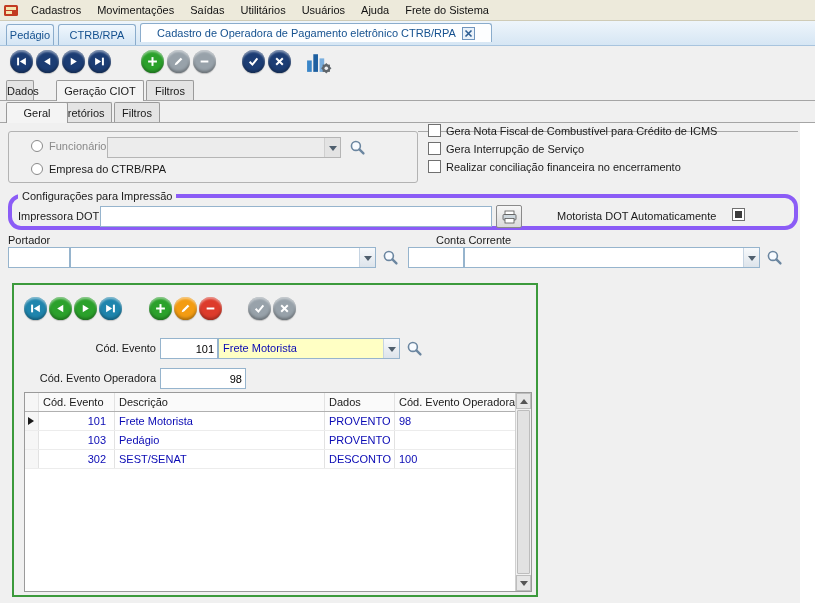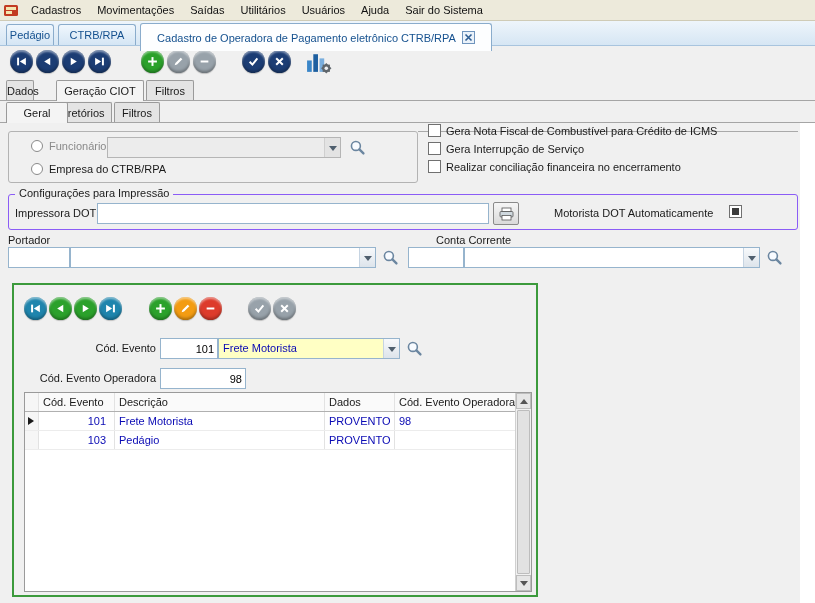--- a/index.html
+++ b/index.html
@@ -9,21 +9,21 @@
   .lbl{position:absolute;font-size:11px;white-space:nowrap}
 
   
   .menubar{position:absolute;left:0;top:0;width:815px;height:21px;background:#edeadb;border-bottom:1px solid #cfcbb6;display:flex;align-items:center;padding-left:3px}
   .menu-item{padding:0 8px;line-height:21px;cursor:default;color:#111}
   .app-icon{width:16px;height:16px;margin-right:4px;display:inline-block}
 
   
   .tabbar{position:absolute;left:0;top:21px;width:815px;height:25px;background:linear-gradient(#eef5fb,#d6e6f4);border-bottom:1px solid #a8c4de}
   .wtab{position:absolute;top:3px;height:21px;display:flex;align-items:center;justify-content:center;gap:6px;border:1px solid #8aaccc;border-bottom:none;border-radius:3px 3px 0 0;background:linear-gradient(#f0f7fd,#d4e5f4);color:var(--tab-blue);cursor:pointer;white-space:nowrap;padding:0 8px}
-  .wtab.active{top:2px;height:28px;background:#fdfeff;z-index:2}
+  .wtab.active{top:2px;height:19px;background:#fdfeff;z-index:2}
   .tab-close{width:13px;height:13px;border:1px solid #6f94bd;background:#eaf2fa;display:flex;align-items:center;justify-content:center;cursor:pointer}
 
   
   .toolbar{position:absolute;left:0;top:46px;width:815px;height:33px;background:#f0f0f0}
   .cbtn{position:absolute;width:23px;height:23px;border-radius:50%;display:flex;align-items:center;justify-content:center;cursor:pointer;box-shadow:inset 0 2px 2px rgba(255,255,255,.45),inset 0 -2px 3px rgba(0,0,0,.3),0 1px 1px rgba(0,0,0,.2)}
   .navy{background:var(--navy)} .green{background:var(--green)} .orange{background:var(--orange)}
   .red{background:var(--red)} .teal{background:var(--teal)} .grayb{background:var(--gray-btn)}
 
   
   .ptab{position:absolute;height:20px;line-height:20px;text-align:center;border:1px solid #9a9a9a;border-bottom:none;border-radius:2px 2px 0 0;background:#e4e4e4;cursor:pointer}
@@ -40,21 +40,21 @@
   .combo.disabled{background:#ececec;border-color:#b5b5b5}
   .combo.disabled .arrow{background:#e3e3e3;border-left-color:#cfcfcf}
   .combo.yellow{background:var(--combo-yellow)}
   .combo.yellow .sel{color:var(--grid-text)}
 
   .radio{position:absolute;width:12px;height:12px;border-radius:50%;background:#fff;border:1px solid #8a8a8a}
   .cb{position:absolute;width:13px;height:13px;background:#fff;border:1px solid #707070}
   .cb-filled::after{content:"";position:absolute;left:2px;top:2px;width:7px;height:7px;background:#3c3c3c}
 
   .panel{position:absolute;border:1px solid #b3b3b3;border-radius:3px}
-  .groupbox{position:absolute;border:1px solid #8b5cf6;border-radius:3px}
+  .groupbox{position:absolute;border:4px solid #8b5cf6;border-radius:13px}
   .legend{position:absolute;top:-8px;left:6px;background:#f0f0f0;padding:0 4px;white-space:nowrap}
   .sqbtn{position:absolute;border:1px solid #8a8a8a;border-radius:2px;background:linear-gradient(#f6f6f6,#dadada);display:flex;align-items:center;justify-content:center;cursor:pointer}
   .mag{position:absolute;cursor:pointer}
 
   
   .gpanel{position:absolute;left:12px;top:283px;width:526px;height:314px;border:2px solid var(--panel-green);background:#f0f0f0}
 
   
   .grid{position:absolute;background:#fff;border:1px solid #9a9a9a;overflow:hidden}
   .g-head{display:flex;height:19px;background:#fafafa;border-bottom:1px solid #b0b0b0}
@@ -85,21 +85,21 @@
           <rect x="3" y="5" width="10" height="3" fill="#f4e6b0"></rect>
           <rect x="3" y="9" width="6" height="3" fill="#f4e6b0"></rect>
         </svg>
     </span>
     <span class="menu-item">Cadastros</span>
     <span class="menu-item">Movimentações</span>
     <span class="menu-item">Saídas</span>
     <span class="menu-item">Utilitários</span>
     <span class="menu-item">Usuários</span>
     <span class="menu-item">Ajuda</span>
-    <span class="menu-item">Sair do Sistema</span>
+    <span class="menu-item">Frete do Sistema</span>
   </div>
 
   <div class="tabbar">
     <div class="wtab" style="left:6px;width:48px">
       <span>Pedágio</span>
     </div>
     <div class="wtab" style="left:58px;width:78px">
       <span>CTRB/RPA</span>
     </div>
     <div class="wtab active" style="left:140px;width:352px">
@@ -344,20 +344,27 @@
         <div class="g-cell c2">Frete Motorista</div>
         <div class="g-cell c3">PROVENTO</div>
         <div class="g-cell c4">98</div>
       </div>
       <div class="g-row">
         <div class="g-cell ind"></div>
         <div class="g-cell c1 num">103</div>
         <div class="g-cell c2">Pedágio</div>
         <div class="g-cell c3">PROVENTO</div>
       </div>
+      <div class="g-row">
+        <div class="g-cell ind"></div>
+        <div class="g-cell c1 num">302</div>
+        <div class="g-cell c2">SEST/SENAT</div>
+        <div class="g-cell c3">DESCONTO</div>
+        <div class="g-cell c4">100</div>
+      </div>
       <div class="vscroll">
         <div class="sb-btn up">
             <span class="tri-up"></span>
           </div>
         <div class="sb-thumb"></div>
         <div class="sb-btn down">
             <span class="tri-down"></span>
           </div>
       </div>
     </div>

